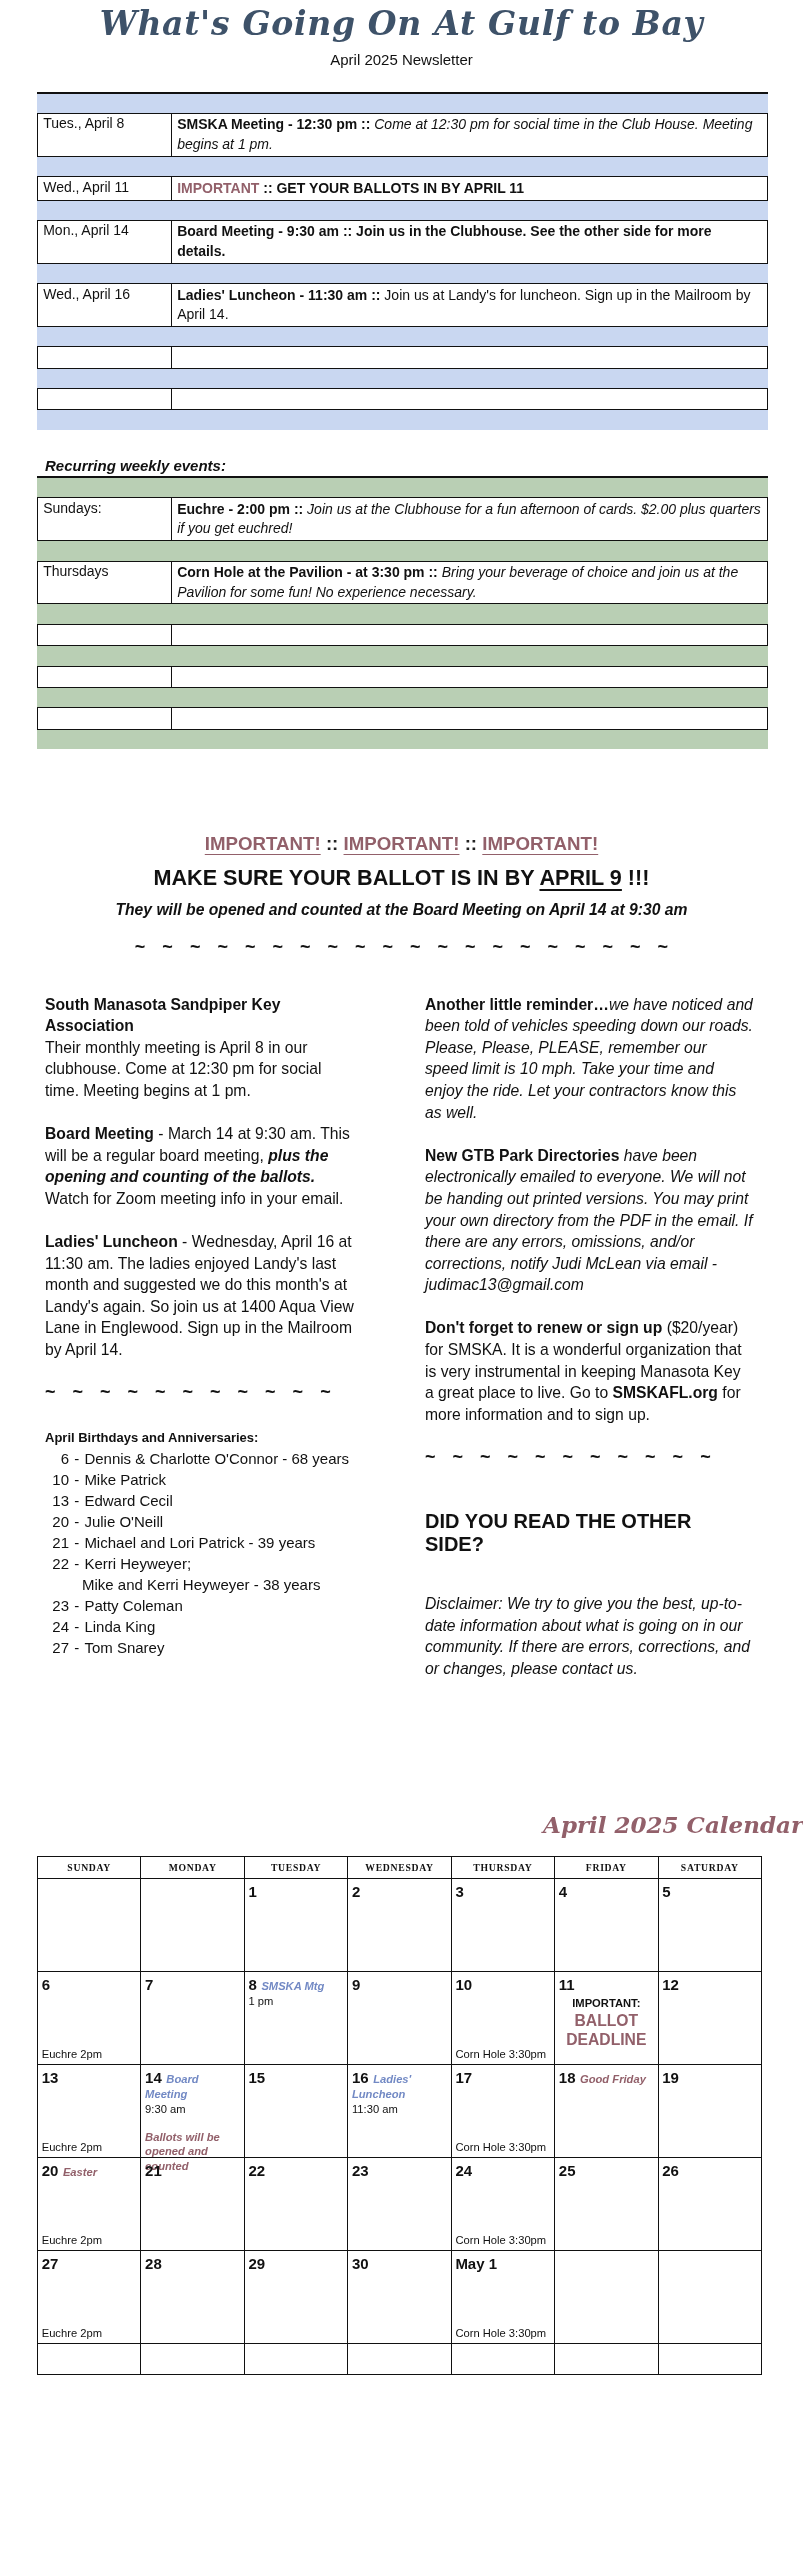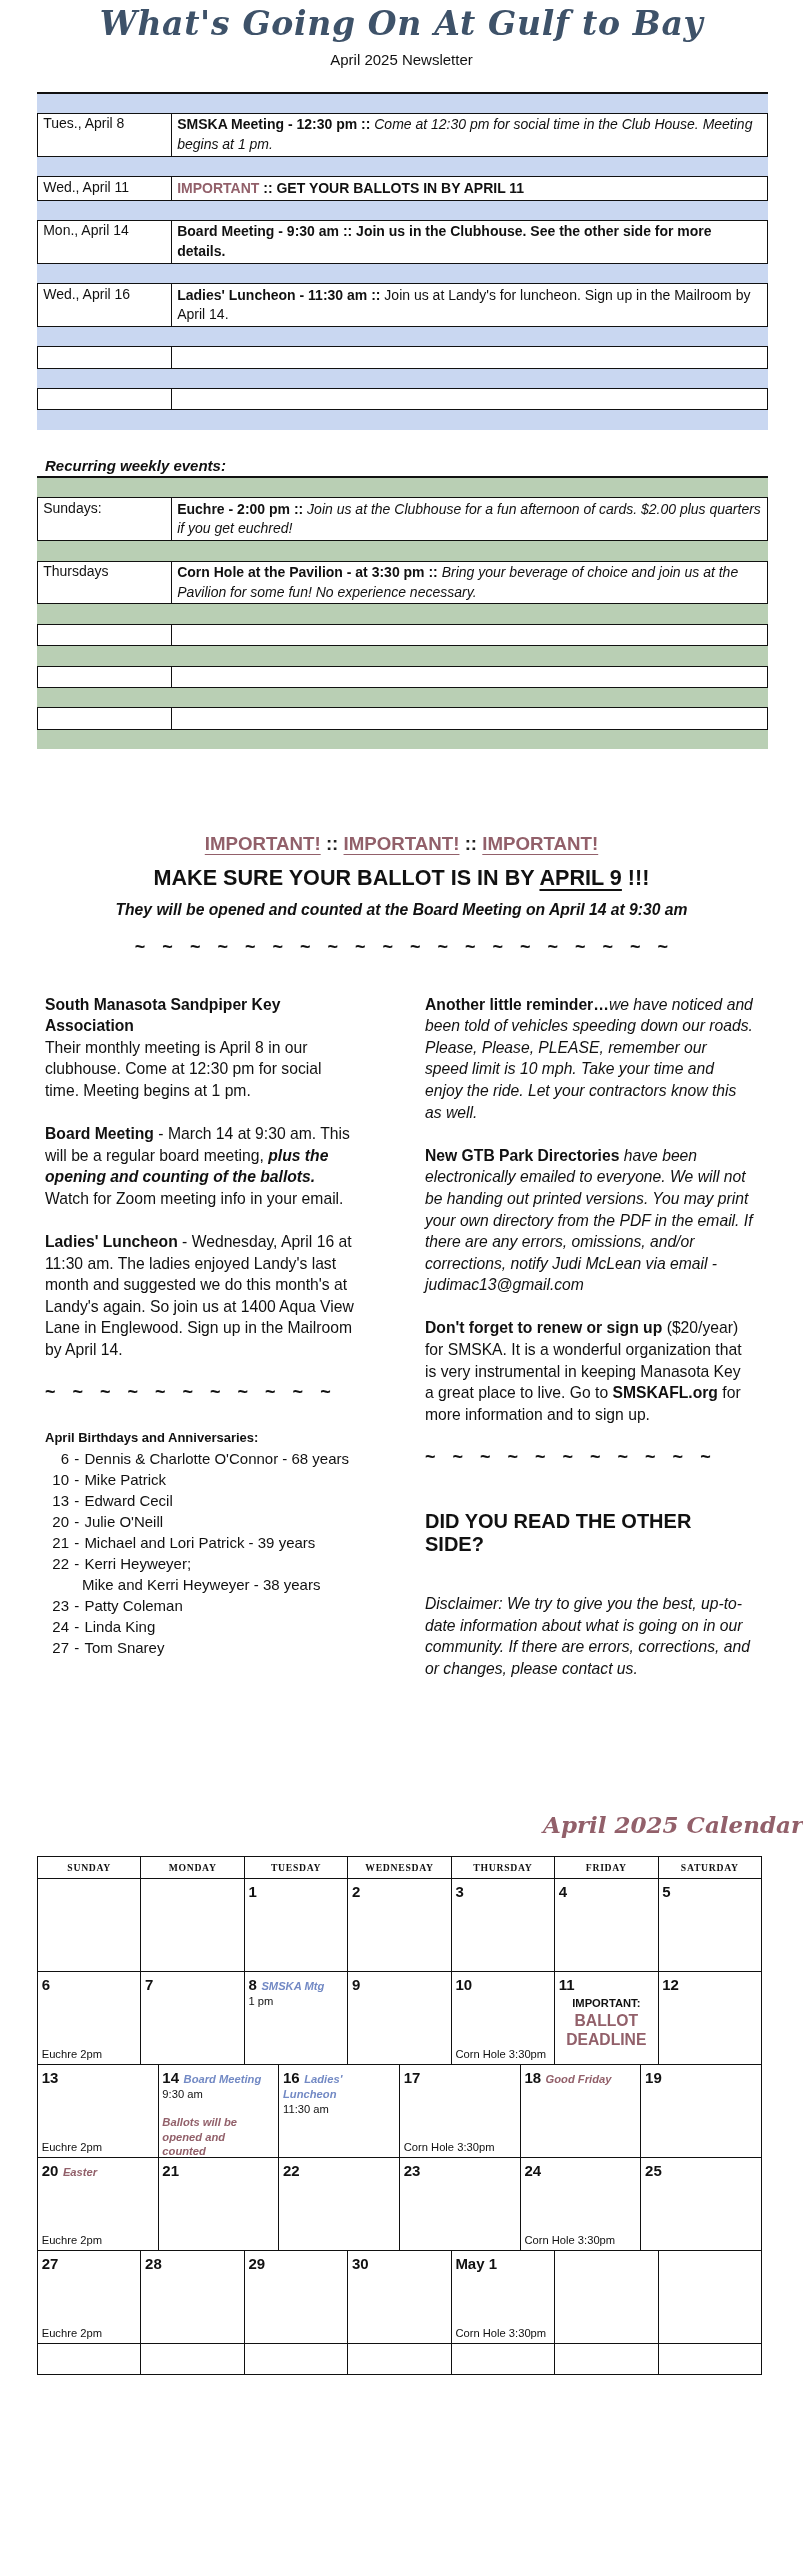--- a/index.html
+++ b/index.html
@@ -308,20 +308,23 @@
           <div class="cal-top"><span class="cal-num">13</span></div>
           <div class="cal-bottom">Euchre 2pm</div>
         </div>
         <div class="cal-cell">
           <div class="cal-top"><span class="cal-num">14</span><span class="tag-blue">Board Meeting</span></div>
           <div class="ev-plain">9:30 am</div>
           <div class="ev-gap"></div>
           <div class="ev-maroon">Ballots will be opened and counted</div>
         </div>
         <div class="cal-cell">
+          <div class="cal-top"><span class="cal-num">15</span></div>
+        </div>
+        <div class="cal-cell">
           <div class="cal-top"><span class="cal-num">16</span><span class="tag-blue">Ladies' Luncheon</span></div>
           <div class="ev-plain">11:30 am</div>
         </div>
         <div class="cal-cell">
           <div class="cal-top"><span class="cal-num">17</span></div>
           <div class="cal-bottom">Corn Hole 3:30pm</div>
         </div>
         <div class="cal-cell">
           <div class="cal-top"><span class="cal-num">18</span><span class="tag-maroonit">Good Friday</span></div>
         </div>
@@ -343,20 +346,23 @@
         <div class="cal-cell">
           <div class="cal-top"><span class="cal-num">23</span></div>
         </div>
         <div class="cal-cell">
           <div class="cal-top"><span class="cal-num">24</span></div>
           <div class="cal-bottom">Corn Hole 3:30pm</div>
         </div>
         <div class="cal-cell">
           <div class="cal-top"><span class="cal-num">25</span></div>
         </div>
+        <div class="cal-cell">
+          <div class="cal-top"><span class="cal-num">26</span></div>
+        </div>
       </div>
       <div class="cal-row week">
         <div class="cal-cell">
           <div class="cal-top"><span class="cal-num">27</span></div>
           <div class="cal-bottom">Euchre 2pm</div>
         </div>
         <div class="cal-cell">
           <div class="cal-top"><span class="cal-num">28</span></div>
         </div>
         <div class="cal-cell">

